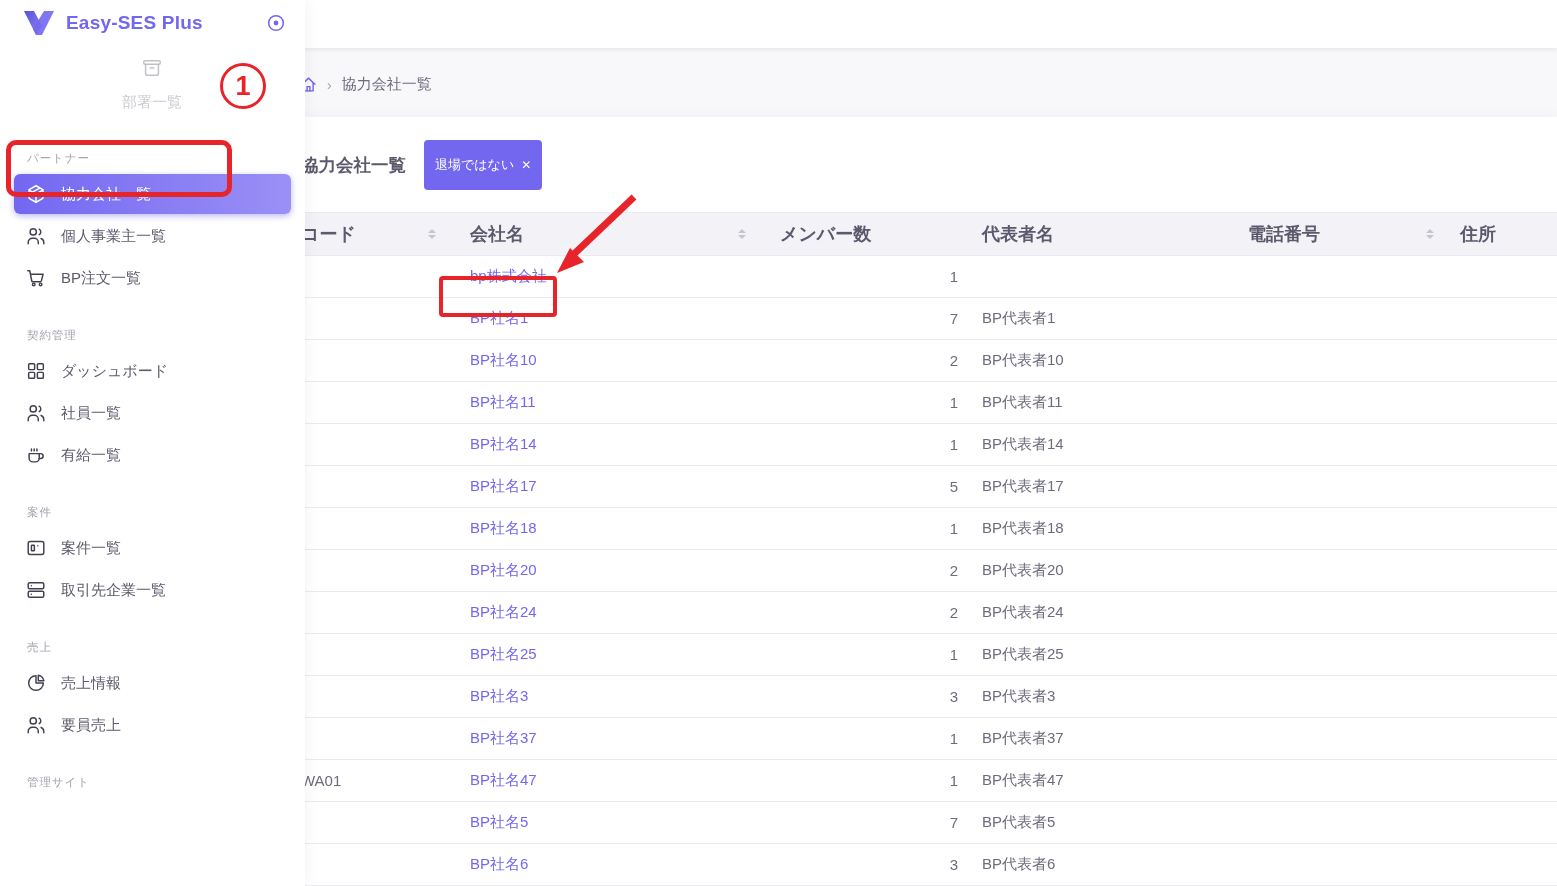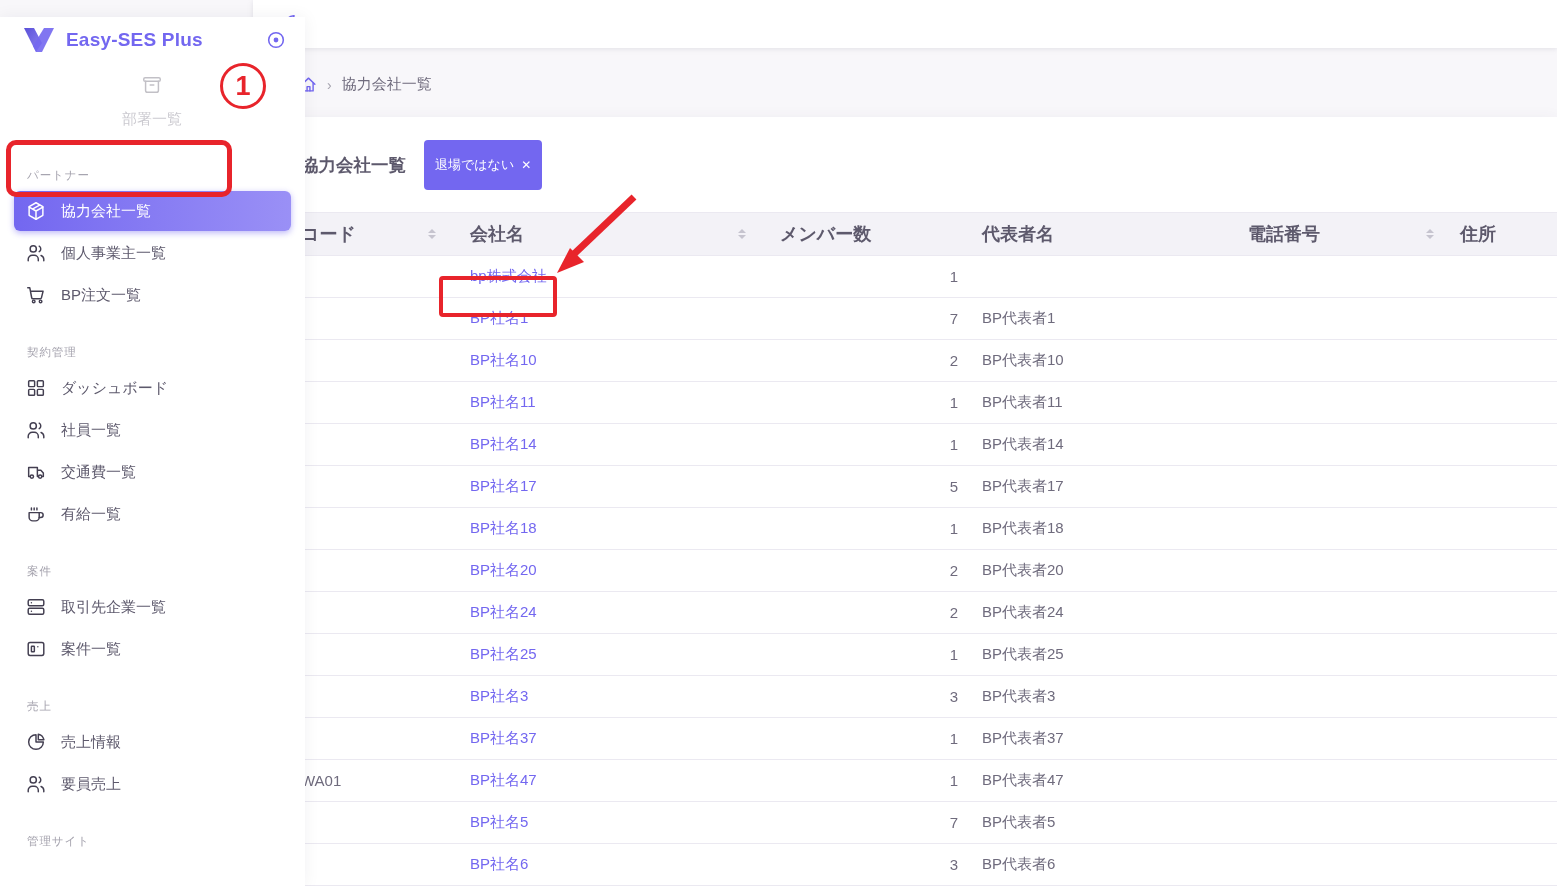--- a/index.html
+++ b/index.html
@@ -4,21 +4,21 @@
 <style>
   * { box-sizing: border-box; margin: 0; padding: 0; }
   html,body { width:1557px; height:886px; overflow:hidden; }
   body {
     font-family: "Liberation Sans", "DejaVu Sans", sans-serif;
     background:#f8f7fa; color:#6f6b7d; position:relative;
   }
 
   
   .sidebar {
-    position:absolute; left:0; top:17px; bottom:0; width:305px;
+    position:absolute; left:0; top:0; bottom:0; width:305px;
     background:#fff; z-index:10; box-shadow:0 0 16px rgba(34,41,47,.06);
     overflow:hidden;
   }
   .brand { display:flex; align-items:center; gap:10px; padding:10px 18px 8px 22px; }
   .brand-logo { width:34px; height:26px; flex:0 0 auto; }
   .brand-title { font-size:19px; font-weight:bold; color:#7367f0; letter-spacing:.2px; flex:1; }
   .brand-pin { width:22px; height:22px; color:#7367f0; }
 
   .nav { padding-top:2px; }
   .nav-item {
@@ -166,50 +166,42 @@
         <span class="nav-icon"><svg viewBox="0 0 24 24" width="22" height="22" fill="none" stroke="currentColor" stroke-width="1.6" stroke-linecap="round" stroke-linejoin="round">
             <circle cx="9" cy="7.5" r="3.4"></circle>
             <path d="M3.5 20.5v-1.6a4.4 4.4 0 0 1 4.4-4.4h2.2a4.4 4.4 0 0 1 4.4 4.4v1.6"></path>
             <path d="M15.5 4.6a3.4 3.4 0 0 1 0 5.9"></path>
             <path d="M20.5 20.5v-1.6a4.4 4.4 0 0 0-3-4.1"></path>
           </svg></span>
         <span>社員一覧</span>
       </div>
       <div class="nav-item">
         <span class="nav-icon"><svg viewBox="0 0 24 24" width="22" height="22" fill="none" stroke="currentColor" stroke-width="1.6" stroke-linecap="round" stroke-linejoin="round">
-            <circle cx="7.5" cy="17" r="1.8"></circle>
-            <circle cx="16.5" cy="17" r="1.8"></circle>
-            <path d="M5.7 17H4V7h9.5v10M14.7 17h-.2M13.5 10h3.8l2.7 3v4h-1.7"></path>
-          </svg></span>
-        <span>交通費一覧</span>
-      </div>
-      <div class="nav-item">
-        <span class="nav-icon"><svg viewBox="0 0 24 24" width="22" height="22" fill="none" stroke="currentColor" stroke-width="1.6" stroke-linecap="round" stroke-linejoin="round">
             <path d="M4.5 10.5h11v5a4 4 0 0 1-4 4h-3a4 4 0 0 1-4-4v-5z"></path>
             <path d="M15.5 10.5h1.6a2.7 2.7 0 0 1 0 5.4h-1.6"></path>
             <path d="M7 7.5v-2M10 7.5v-2M13 7.5v-2"></path>
           </svg></span>
         <span>有給一覧</span>
       </div>
       <div class="section-label">案件</div>
       <div class="nav-item">
         <span class="nav-icon"><svg viewBox="0 0 24 24" width="22" height="22" fill="none" stroke="currentColor" stroke-width="1.6" stroke-linecap="round" stroke-linejoin="round">
+            <rect x="3.5" y="5" width="17" height="14" rx="2"></rect>
+            <rect x="7" y="9" width="3.2" height="6" rx=".6"></rect>
+            <path d="M14 9.5h.01"></path>
+          </svg></span>
+        <span>案件一覧</span>
+      </div>
+      <div class="nav-item">
+        <span class="nav-icon"><svg viewBox="0 0 24 24" width="22" height="22" fill="none" stroke="currentColor" stroke-width="1.6" stroke-linecap="round" stroke-linejoin="round">
             <rect x="3.5" y="4" width="17" height="6.6" rx="1.6"></rect>
             <rect x="3.5" y="13.4" width="17" height="6.6" rx="1.6"></rect>
             <path d="M7 7.3h.01M7 16.7h.01"></path>
           </svg></span>
         <span>取引先企業一覧</span>
-      </div>
-      <div class="nav-item">
-        <span class="nav-icon"><svg viewBox="0 0 24 24" width="22" height="22" fill="none" stroke="currentColor" stroke-width="1.6" stroke-linecap="round" stroke-linejoin="round">
-            <rect x="3.5" y="5" width="17" height="14" rx="2"></rect>
-            <rect x="7" y="9" width="3.2" height="6" rx=".6"></rect>
-            <path d="M14 9.5h.01"></path>
-          </svg></span>
-        <span>案件一覧</span>
       </div>
       <div class="section-label">売上</div>
       <div class="nav-item">
         <span class="nav-icon"><svg viewBox="0 0 24 24" width="22" height="22" fill="none" stroke="currentColor" stroke-width="1.6" stroke-linecap="round" stroke-linejoin="round">
             <path d="M12 4a8 8 0 1 0 8 8h-8z"></path>
             <path d="M14.5 3.4a8 8 0 0 1 6.1 6.1h-6.1z"></path>
           </svg></span>
         <span>売上情報</span>
       </div>
       <div class="nav-item">

